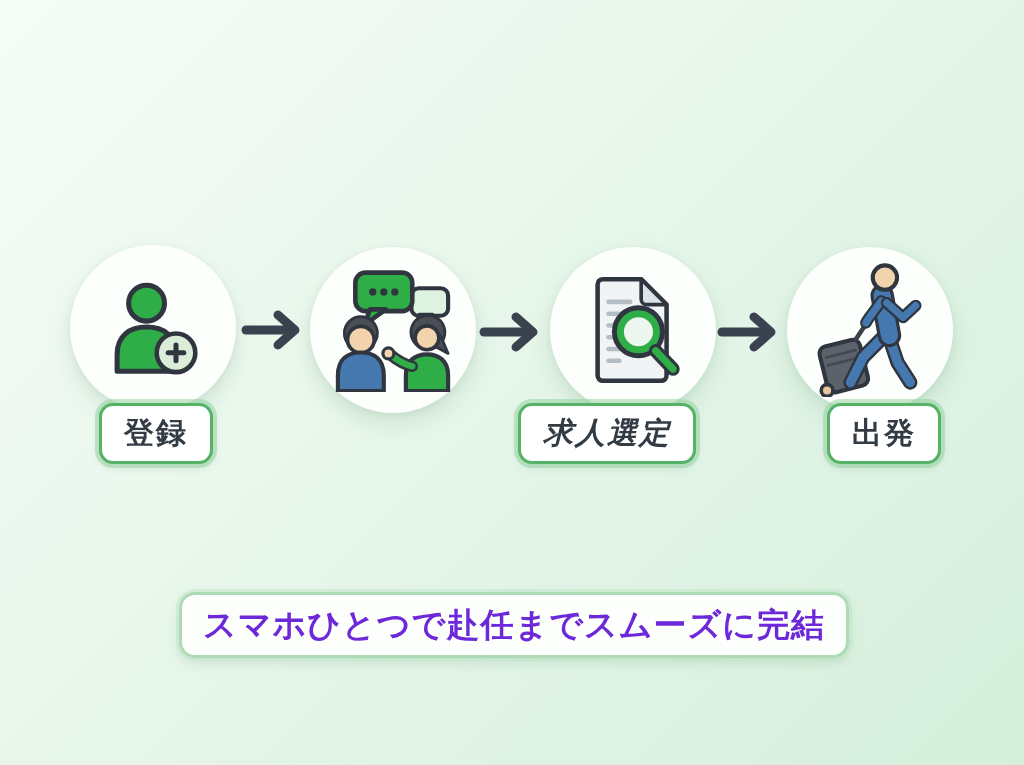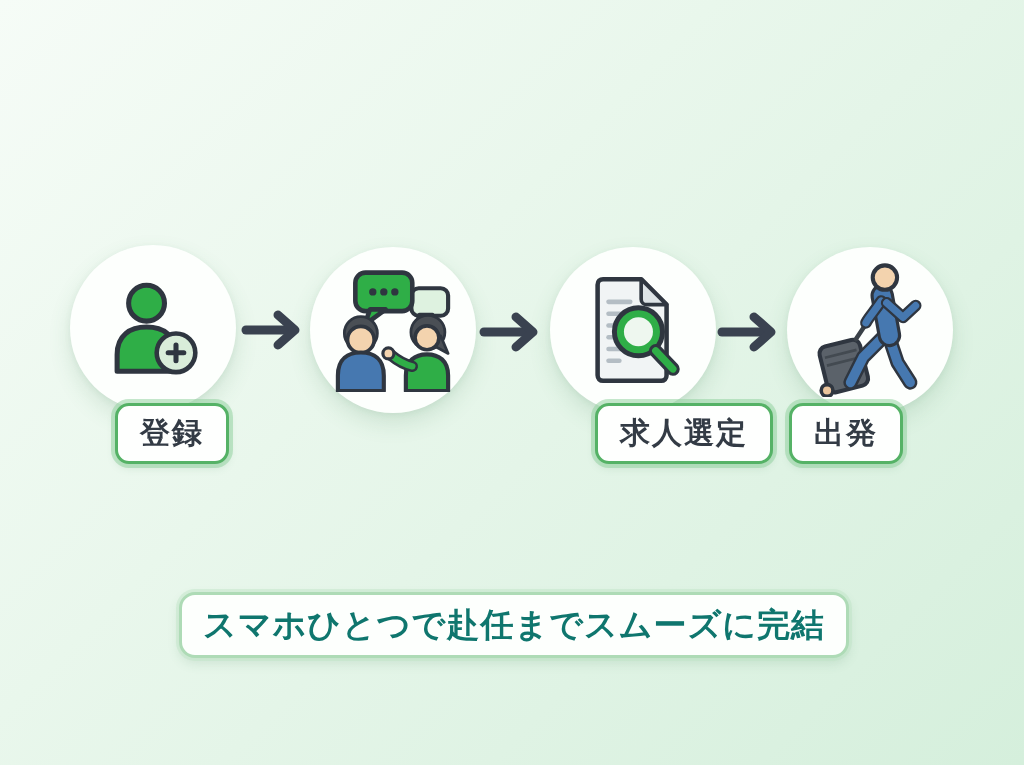--- a/index.html
+++ b/index.html
@@ -37,26 +37,25 @@
     background: #fefffe;
     border: 3px solid #55b266;
     border-radius: 14px;
     padding: 7px 22px;
     font-size: 30px;
     font-weight: bold;
     color: #333b45;
     letter-spacing: 2px;
     white-space: nowrap;
     box-shadow: 0 0 0 4px rgba(150, 212, 163, 0.55), 0 4px 8px rgba(70,130,90,0.15);
-    margin-left: 16px;
   }
   #label-1 { left: 156px; }
   #label-2 { left: 393px; }
-  #label-3 { left: 668px; }
-  #label-4 { left: 830px; }
+  #label-3 { left: 607px; font-style: italic; }
+  #label-4 { left: 884px; }
 
   .arrow {
     position: absolute;
     width: 64px;
     height: 44px;
   }
   #arrow-1 { left: 241px; top: 308px; }
   #arrow-2 { left: 479px; top: 310px; }
   #arrow-3 { left: 717px; top: 310px; }
 
@@ -70,21 +69,21 @@
     border: 3px solid #aedbb6;
     border-radius: 16px;
     display: flex;
     align-items: center;
     justify-content: center;
     box-shadow: 0 0 0 3px rgba(190, 228, 198, 0.45), 0 5px 12px rgba(70,130,90,0.16);
   }
   .banner-text {
     font-size: 33px;
     font-weight: bold;
-    color: #0f766e;
+    color: #6d28d9;
     letter-spacing: 1px;
     white-space: nowrap;
   }
 </style>
 </head>
 <body>
 
 <div class="canvas">
 
   <div class="step-circle" id="circle-1">

